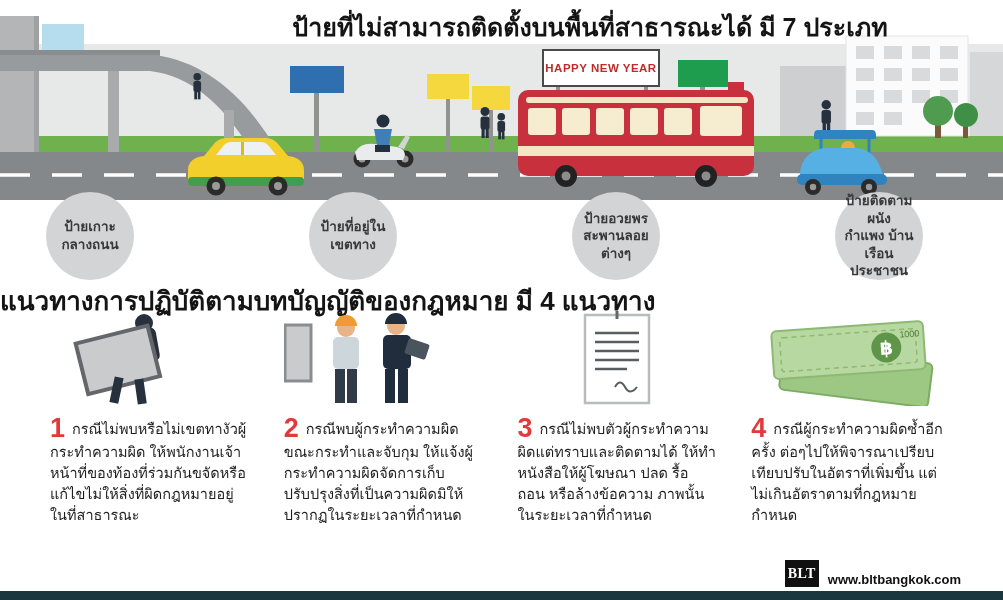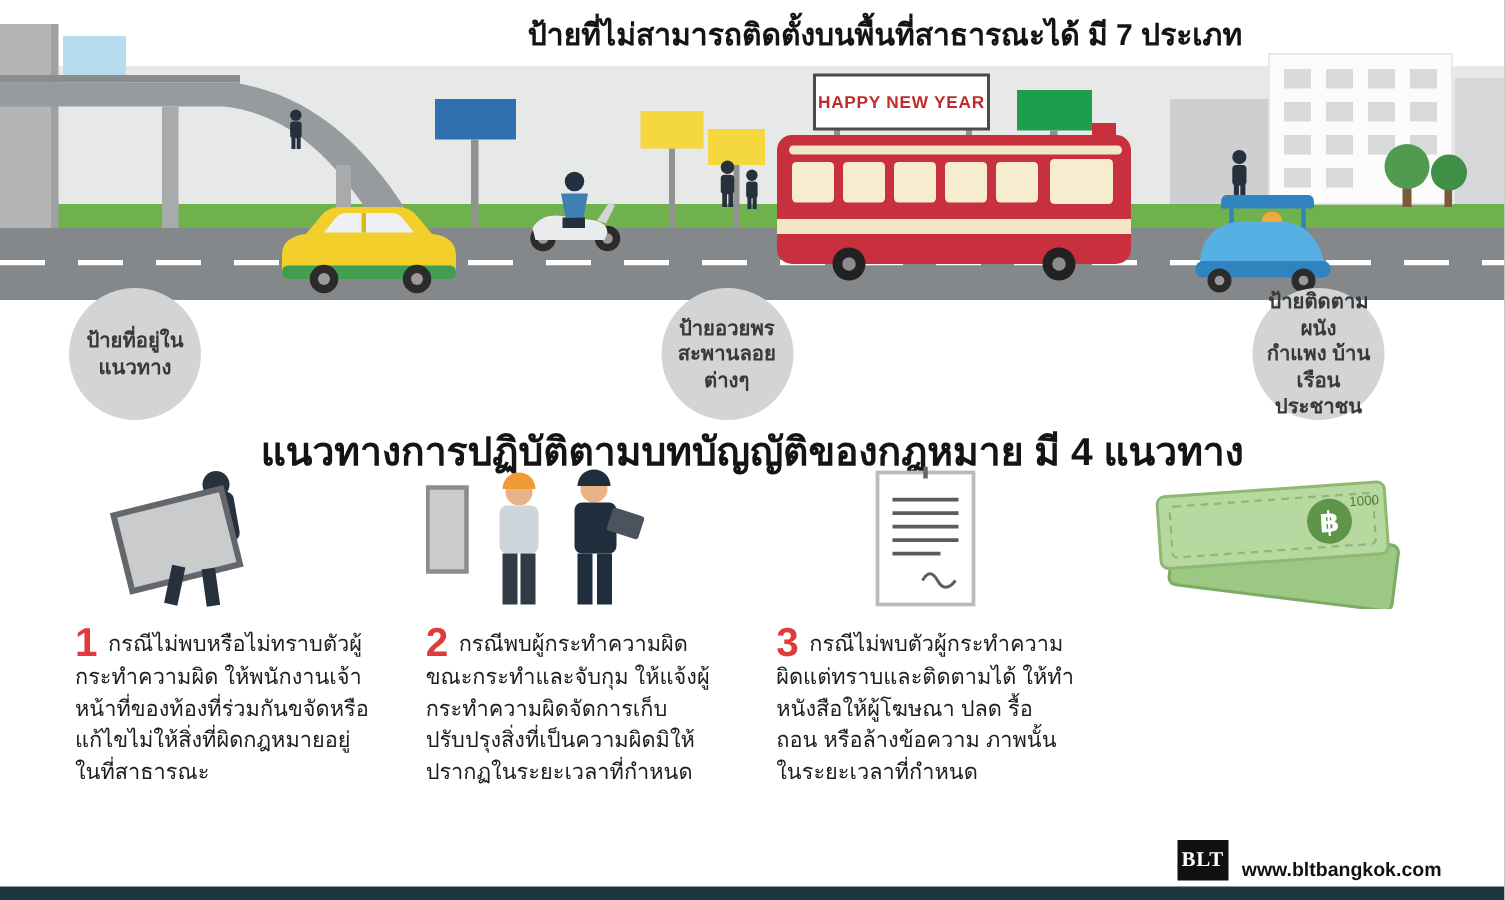--- a/index.html
+++ b/index.html
@@ -1,28 +1,28 @@
 <!DOCTYPE html>
 <html style="--accent_red: #e03a3a; --grass_green: #6fb24d; --road_gray: #85888b; --circle_gray: #d2d4d5; --bus_red: #c9303e; --taxi_yellow: #f2cf2a; --tuktuk_blue: #57b0e3; --bottom_bar_dark: #1a363f;"><head>
 <meta charset="utf-8">
 <style>
 *{margin:0;padding:0;box-sizing:border-box;}
 html,body{background:#9aa0a6;}
 .page{position:relative;width:1003px;height:600px;background:#fff;overflow:hidden;margin:0 auto;
       font-family:"Liberation Sans","DejaVu Sans",sans-serif;color:#222;}
 .scene{position:absolute;top:0;left:0;display:block;}
 .header-title{position:absolute;top:7px;left:185px;right:8px;text-align:center;
-              font-size:20px;font-weight:bold;color:#141414;}
+              font-size:25px;font-weight:bold;color:#141414;}
 .circles{position:absolute;top:192px;left:0;width:100%;display:flex;
          justify-content:space-between;padding:0 80px 0 46px;}
 .circle{width:88px;height:88px;border-radius:50%;background:var(--circle_gray,#d2d4d5);
         flex:0 0 auto;display:flex;align-items:center;justify-content:center;}
 .circle-label{width:132px;text-align:center;font-size:13.5px;font-weight:bold;
               line-height:1.3;color:#393939;white-space:pre-line;}
-.section-title{position:absolute;top:280px;left:0;width:100%;text-align:center;
+.section-title{position:absolute;top:280px;left:0;width:100%;text-align:left;
                font-size:26px;font-weight:bold;color:#141414;}
 .columns{position:absolute;top:314px;left:0;width:100%;display:flex;gap:34px;
          padding:0 52px 0 50px;}
 .column{flex:1;min-width:0;}
 .col-icon{height:92px;display:flex;align-items:flex-end;}
 .col-icon.indent{padding-left:16px;}
 .col-icon.center{justify-content:center;}
 .col-icon svg{display:block;}
 .col-text{margin-top:9px;font-size:14.5px;line-height:1.45;color:#1f1f1f;}
 .col-num{font-size:27px;font-weight:bold;color:var(--accent_red,#e03a3a);
@@ -179,22 +179,26 @@
         <circle cx="813" cy="187" r="3.2" fill="#999"></circle>
       <circle cx="869" cy="187" r="8" fill="#2b2b2b"></circle>
         <circle cx="869" cy="187" r="3.2" fill="#999"></circle>
     </g>
   </svg>
 
   <h1 class="header-title">ป้ายที่ไม่สามารถติดตั้งบนพื้นที่สาธารณะได้ มี 7 ประเภท</h1>
 
   <div class="circles">
     <div class="circle">
+        <span class="circle-label">ป้ายเกาะ
+กลางถนน</span>
+      </div>
+    <div class="circle">
         <span class="circle-label">ป้ายที่อยู่ใน
-แนวทาง</span>
+เขตทาง</span>
       </div>
     <div class="circle">
         <span class="circle-label">ป้ายอวยพร
 สะพานลอย
 ต่างๆ</span>
       </div>
     <div class="circle">
         <span class="circle-label">ป้ายติดตามผนัง
 กำแพง บ้านเรือน
 ประชาชน</span>
@@ -210,21 +214,21 @@
         <svg width="130" height="95" viewBox="0 0 130 95">
           <circle cx="78" cy="12" r="9" fill="#26313d"></circle>
           <rect x="62" y="18" width="30" height="34" rx="6" fill="#26313d" transform="rotate(-10 77 35)"></rect>
           <g transform="rotate(-14 55 45)">
             <rect x="14" y="22" width="74" height="52" fill="#c9cbcd" stroke="#63666a" stroke-width="4"></rect>
           </g>
           <rect x="46" y="66" width="9" height="26" fill="#26313d" transform="rotate(12 50 79)"></rect>
           <rect x="70" y="68" width="9" height="25" fill="#26313d" transform="rotate(-8 74 80)"></rect>
         </svg>
       </div>
-      <p class="col-text"><span class="col-num">1</span><span>กรณีไม่พบหรือไม่ทราบตัวผู้กระทำความผิด ให้พนักงานเจ้าหน้าที่ของท้องที่ร่วมกันขจัดหรือแก้ไขไม่ให้สิ่งที่ผิดกฎหมายอยู่ในที่สาธารณะ</span></p>
+      <p class="col-text"><span class="col-num">1</span><span>กรณีไม่พบหรือไม่เขตทางัวผู้กระทำความผิด ให้พนักงานเจ้าหน้าที่ของท้องที่ร่วมกันขจัดหรือแก้ไขไม่ให้สิ่งที่ผิดกฎหมายอยู่ในที่สาธารณะ</span></p>
     </div>
 
     <div class="column">
       <div class="col-icon">
         <svg width="170" height="95" viewBox="0 0 170 95">
           <rect x="1" y="14" width="26" height="56" fill="#c9cbcd" stroke="#8a8d90" stroke-width="3"></rect>
           <circle cx="62" cy="17" r="9" fill="#e7b387"></circle>
           <path d="M51 15 a11 11 0 0 1 22 0 z" fill="#f09a33"></path>
           <rect x="49" y="26" width="26" height="32" rx="5" fill="#cdd6db"></rect>
           <rect x="51" y="58" width="10" height="34" fill="#303b47"></rect>
@@ -266,20 +270,21 @@
           </g>
           <g transform="rotate(-4 100 40)">
             <rect x="22" y="10" width="152" height="48" rx="5" fill="#b7d8a0" stroke="#8db973" stroke-width="2"></rect>
             <rect x="30" y="17" width="136" height="34" rx="3" fill="none" stroke="#8db973" stroke-width="1.5" stroke-dasharray="5 4"></rect>
             <circle cx="136" cy="34" r="15" fill="#5e9549"></circle>
             <text x="136" y="41" text-anchor="middle" font-size="19" font-weight="bold" fill="#fff">฿</text>
             <text x="150" y="25" font-size="9" fill="#4c7c3a">1000</text>
           </g>
         </svg>
       </div>
+      <p class="col-text"><span class="col-num">4</span><span>กรณีผู้กระทำความผิดซ้ำอีกครั้ง ต่อๆไปให้พิจารณาเปรียบเทียบปรับในอัตราที่เพิ่มขึ้น แต่ไม่เกินอัตราตามที่กฎหมายกำหนด</span></p>
     </div>
 
   </div>
 
   <div class="footer">
     <div class="blt-logo">BLT</div>
     <span class="footer-url">www.bltbangkok.com</span>
   </div>
 
   <div class="bottom-bar"></div>

